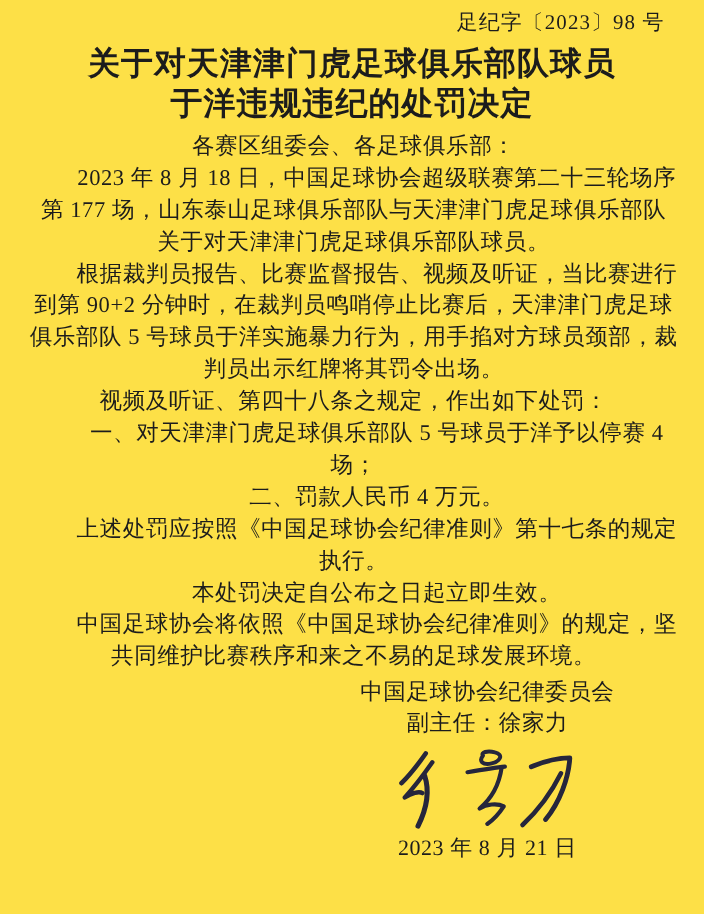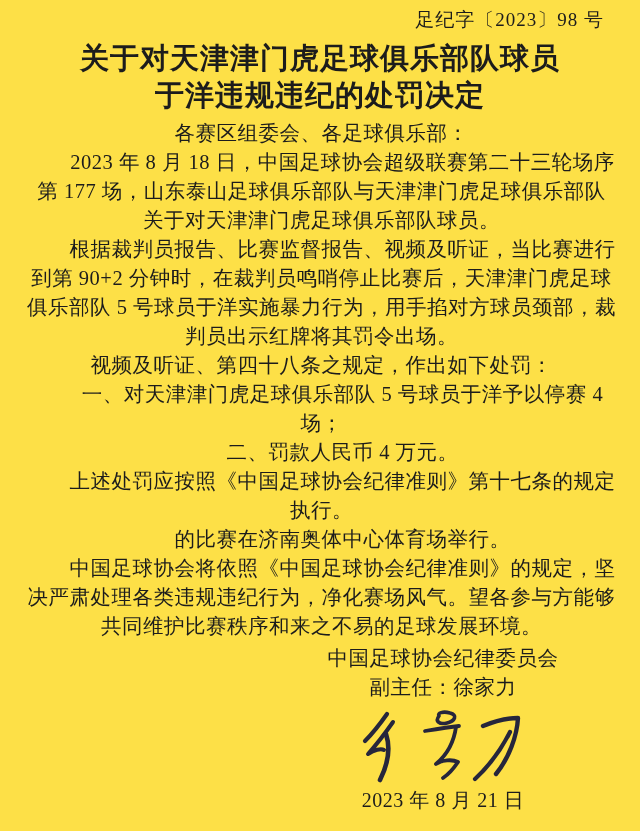--- a/index.html
+++ b/index.html
@@ -92,23 +92,22 @@
       <div class="line indent">根据裁判员报告、比赛监督报告、视频及听证，当比赛进行</div>
       <div class="line">到第 90+2 分钟时，在裁判员鸣哨停止比赛后，天津津门虎足球</div>
       <div class="line">俱乐部队 5 号球员于洋实施暴力行为，用手掐对方球员颈部，裁</div>
       <div class="line">判员出示红牌将其罚令出场。</div>
       <div class="line">视频及听证、第四十八条之规定，作出如下处罚：</div>
       <div class="line indent">一、对天津津门虎足球俱乐部队 5 号球员于洋予以停赛 4</div>
       <div class="line">场；</div>
       <div class="line indent">二、罚款人民币 4 万元。</div>
       <div class="line indent">上述处罚应按照《中国足球协会纪律准则》第十七条的规定</div>
       <div class="line">执行。</div>
-      <div class="line indent">的比赛在济南奥体中心体育场举行。</div>
+      <div class="line indent">本处罚决定自公布之日起立即生效。</div>
       <div class="line indent">中国足球协会将依照《中国足球协会纪律准则》的规定，坚</div>
-      <div class="line">决严肃处理各类违规违纪行为，净化赛场风气。望各参与方能够</div>
       <div class="line">共同维护比赛秩序和来之不易的足球发展环境。</div>
     </div>
 
   <div class="closing-block">
     <div class="closing-line">中国足球协会纪律委员会</div>
     <div class="closing-line">副主任：徐家力</div>
 
     <div class="signature-wrap">
       <svg width="190" height="82" viewBox="0 0 190 82" fill="none" stroke="#26263c" stroke-linecap="round" stroke-linejoin="round">
 

